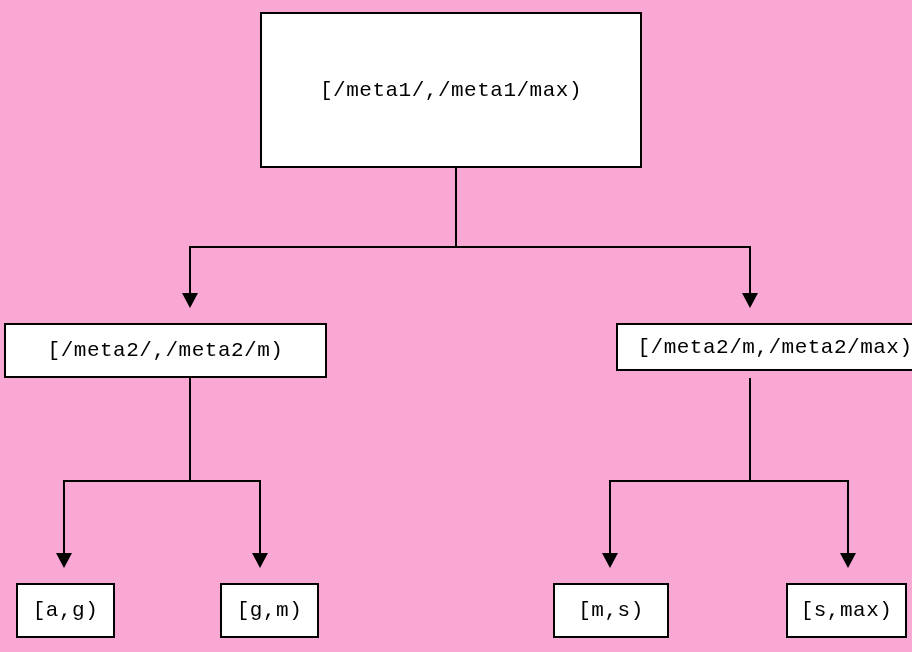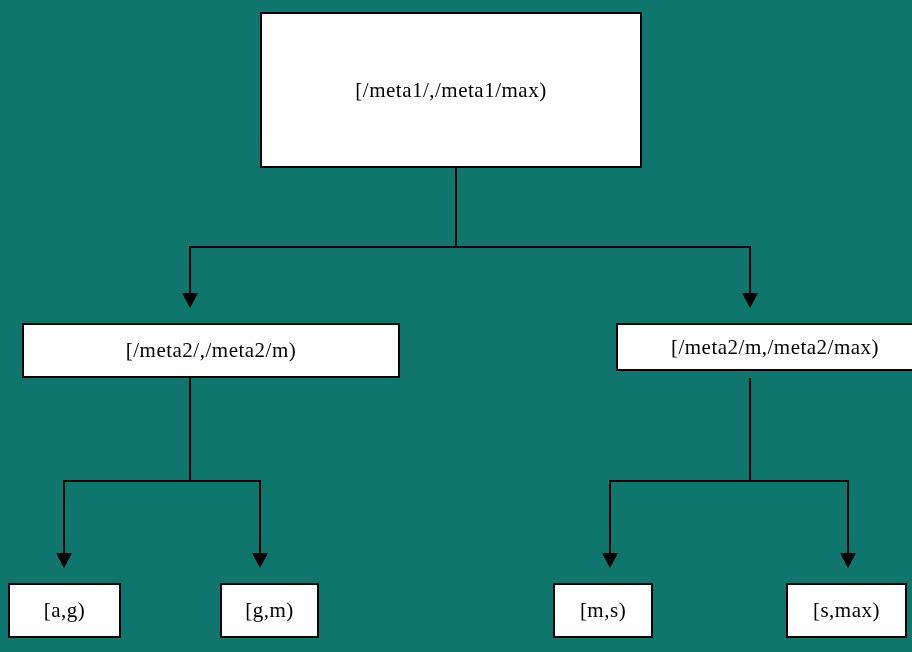--- a/index.html
+++ b/index.html
@@ -4,46 +4,46 @@
 <style>
   html, body {
     margin: 0;
     padding: 0;
     background: #ffffff;
   }
   .canvas {
     position: relative;
     width: 912px;
     height: 652px;
-    background: #0f766e;
+    background: #f9a8d4;
     overflow: hidden;
-    font-family: Liberation Serif, serif;
+    font-family: Liberation Mono, monospace;
   }
   .node {
     position: absolute;
     box-sizing: border-box;
     border: 2px solid #000000;
     background: #ffffff;
     display: flex;
     align-items: center;
     justify-content: center;
   }
   .node-label {
     font-size: 21px;
     color: #000000;
     white-space: pre;
     letter-spacing: 0.5px;
   }
   
   .node-root       { left: 260px; top: 12px;  width: 382px; height: 156px; }
-  .node-meta2-left { left: 22px;  top: 323px; width: 378px; height: 55px; align-items: center; }
+  .node-meta2-left { left: 4px;  top: 323px; width: 323px; height: 55px; align-items: center; }
   .node-meta2-right{ left: 616px; top: 323px; width: 318px; height: 48px; }
-  .node-leaf-ag    { left: 8px;   top: 583px; width: 113px;  height: 55px; }
+  .node-leaf-ag    { left: 16px;   top: 583px; width: 99px;  height: 55px; }
   .node-leaf-gm    { left: 220px; top: 583px; width: 99px;  height: 55px; }
-  .node-leaf-ms    { left: 553px; top: 583px; width: 100px; height: 55px; }
+  .node-leaf-ms    { left: 553px; top: 583px; width: 116px; height: 55px; }
   .node-leaf-smax  { left: 777px; top: 583px; width: 121px; height: 55px; margin-left: 9px; }
 
   
   .line {
     position: absolute;
     background: #000000;
   }
   .v { width: 2px; }
   .h { height: 2px; }
 

